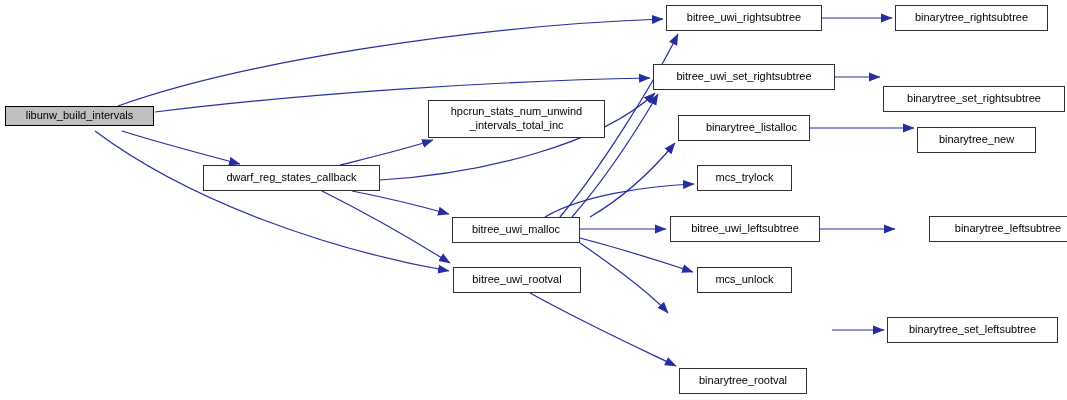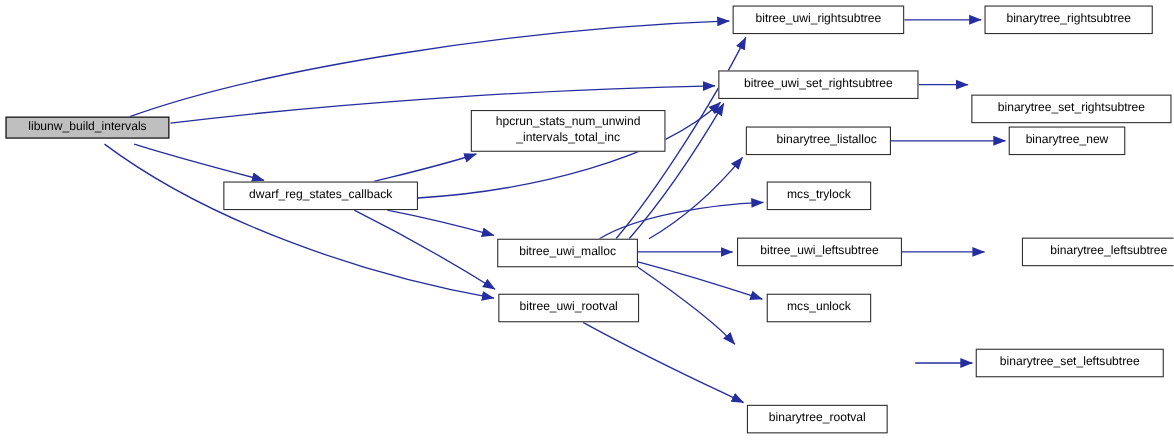--- a/index.html
+++ b/index.html
@@ -72,21 +72,21 @@
   <div class="node" style="left:666px; top:5px; width:156px; height:26px;">bitree_uwi_rightsubtree</div>
 
   <div class="node" style="left:895px; top:5px; width:153px; height:26px;">binarytree_rightsubtree</div>
 
   <div class="node" style="left:653px; top:64px; width:182px; height:26px;">bitree_uwi_set_rightsubtree</div>
 
   <div class="node" style="left:883px; top:64px; width:182px; height:26px;margin-top:22px;">binarytree_set_rightsubtree</div>
 
   <div class="node" style="left:678px; top:115px; width:132px; height:26px;padding-left:15px;">binarytree_listalloc</div>
 
-  <div class="node" style="left:917px; top:115px; width:106px; height:26px;">binarytree_new</div>
+  <div class="node" style="left:917px; top:127px; width:119px; height:26px;">binarytree_new</div>
 
   <div class="node" style="left:697px; top:165px; width:95px; height:26px;">mcs_trylock</div>
 
   <div class="node" style="left:670px; top:216px; width:150px; height:26px;">bitree_uwi_leftsubtree</div>
 
   <div class="node" style="left:898px; top:216px; width:158px; height:26px;margin-left:31px;">binarytree_leftsubtree</div>
 
   <div class="node" style="left:697px; top:267px; width:95px; height:26px;">mcs_unlock</div>
 
 

